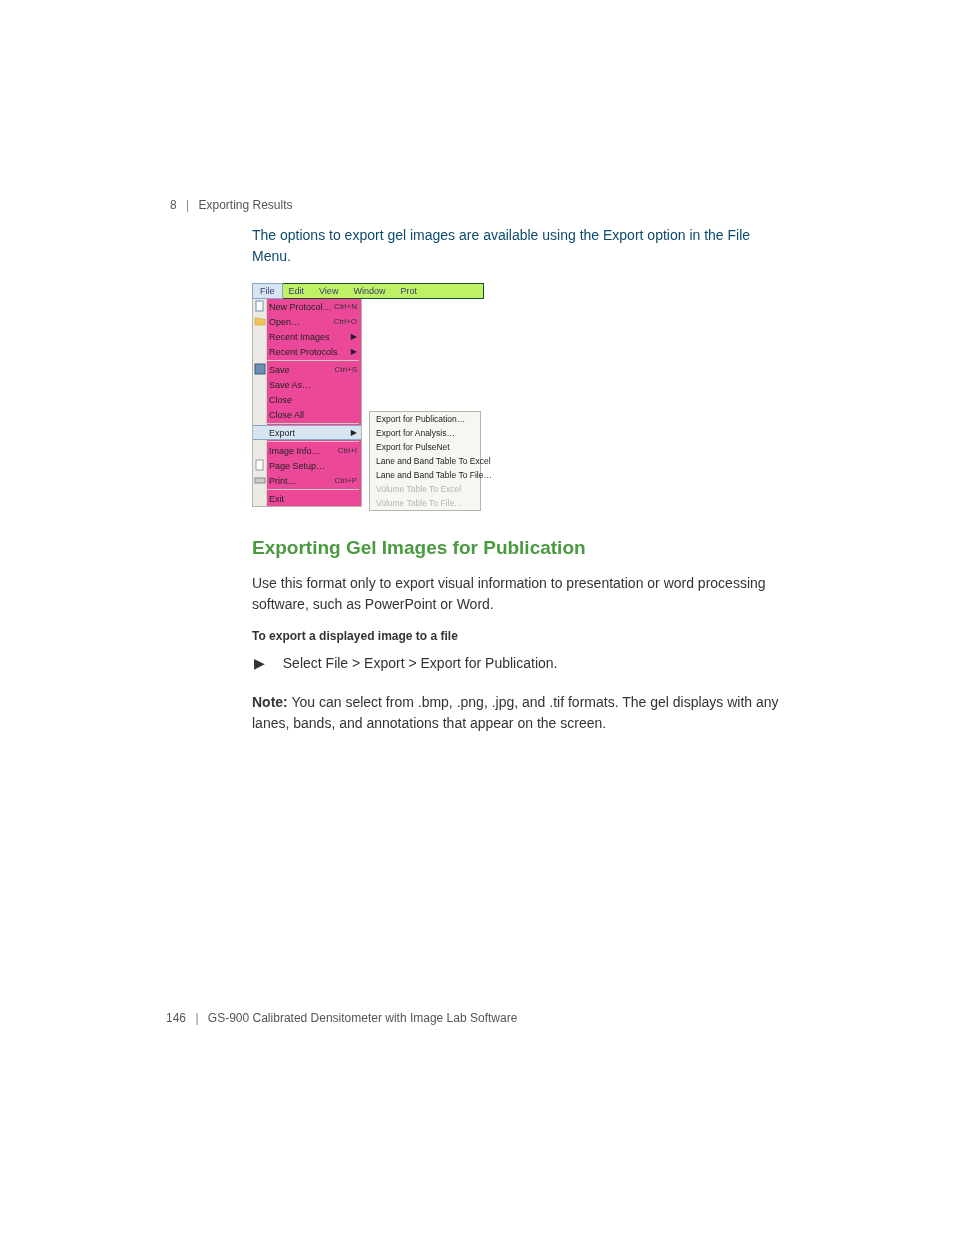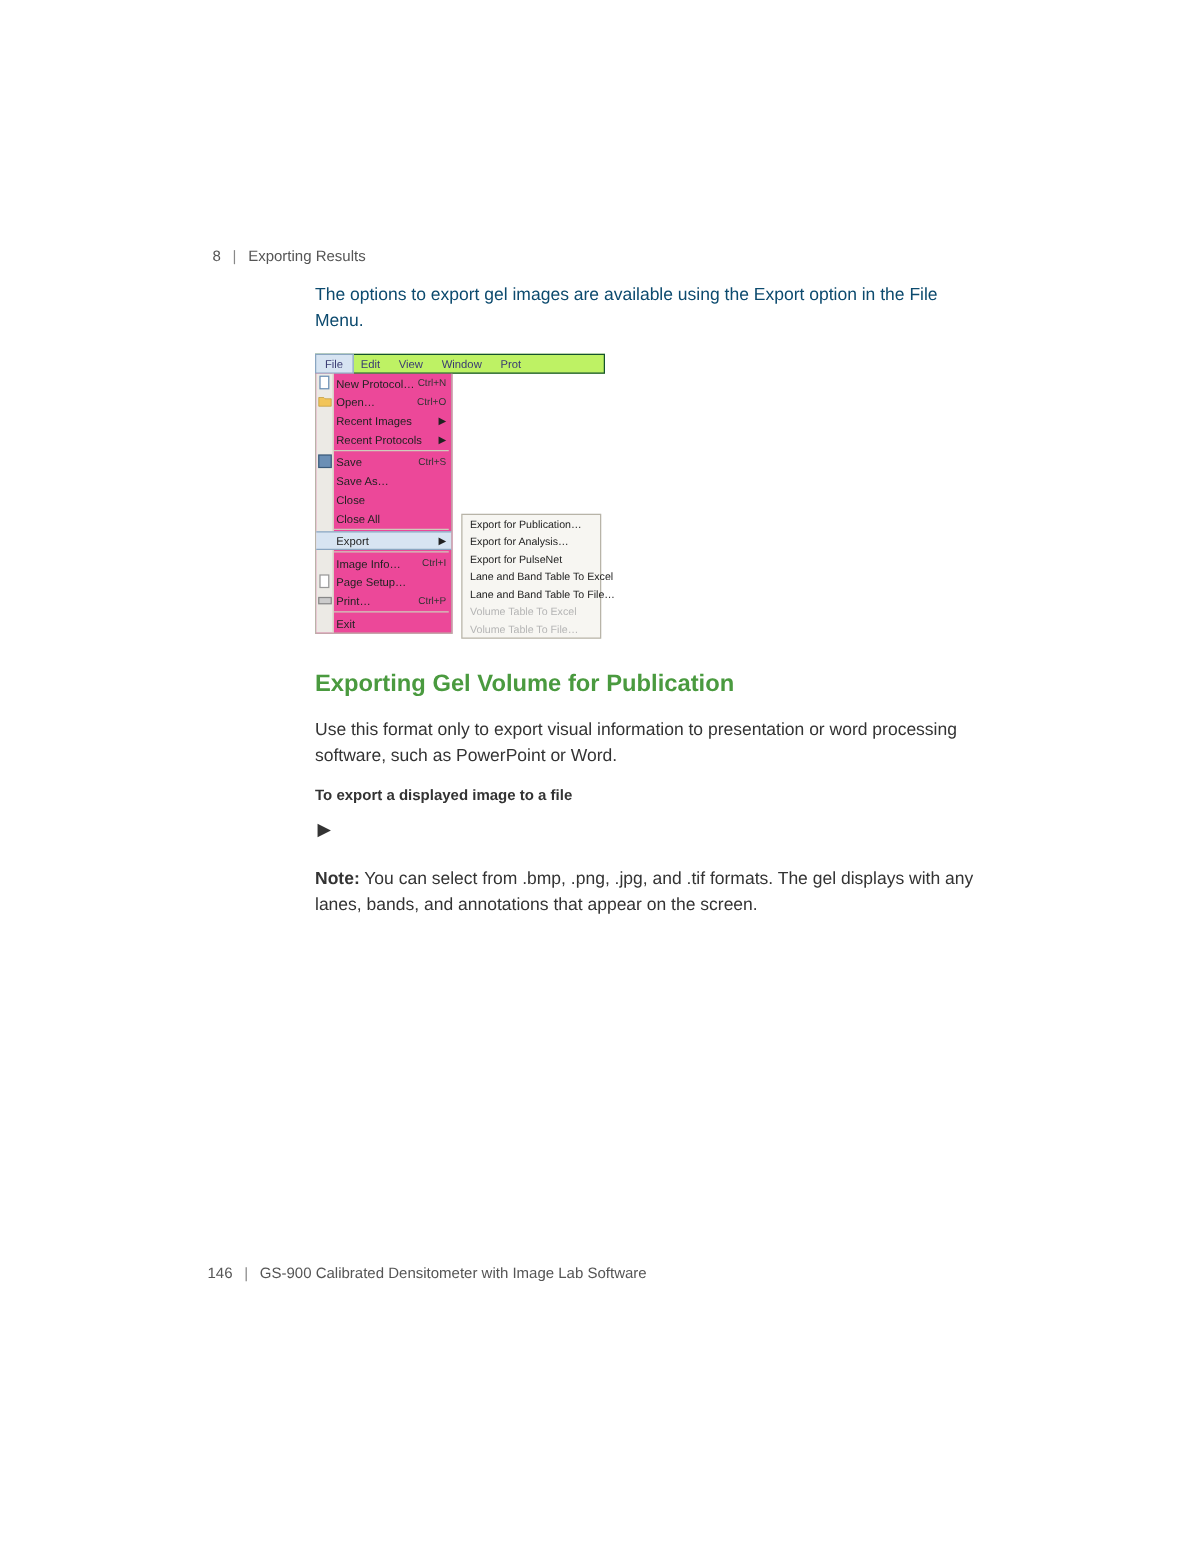--- a/index.html
+++ b/index.html
@@ -255,25 +255,26 @@
       <div class="sitem">Export for Publication…</div>
       <div class="sitem">Export for Analysis…</div>
       <div class="sitem">Export for PulseNet</div>
       <div class="sitem">Lane and Band Table To Excel</div>
       <div class="sitem">Lane and Band Table To File…</div>
       <div class="sitem disabled">Volume Table To Excel</div>
       <div class="sitem disabled">Volume Table To File…</div>
     </div>
   </div>
 
-  <h2 class="section-title">Exporting Gel Volume for Publication</h2>
+  <h2 class="section-title">Exporting Gel Images for Publication</h2>
   <p class="body-text">Use this format only to export visual information to presentation or word processing software, such as PowerPoint or Word.</p>
   <p class="subhead">To export a displayed image to a file</p>
   <div class="step">
     <span class="tri">▶</span>
+    <span>Select File &gt; Export &gt; Export for Publication.</span>
   </div>
   <p class="note">
     <span class="nlabel">Note:</span>
     <span>You can select from .bmp, .png, .jpg, and .tif formats. The gel displays with any lanes, bands, and annotations that appear on the screen.</span>
   </p>
 </div>
 
 <div class="footer">
   <span>146</span>
   <span class="sep">|</span>

